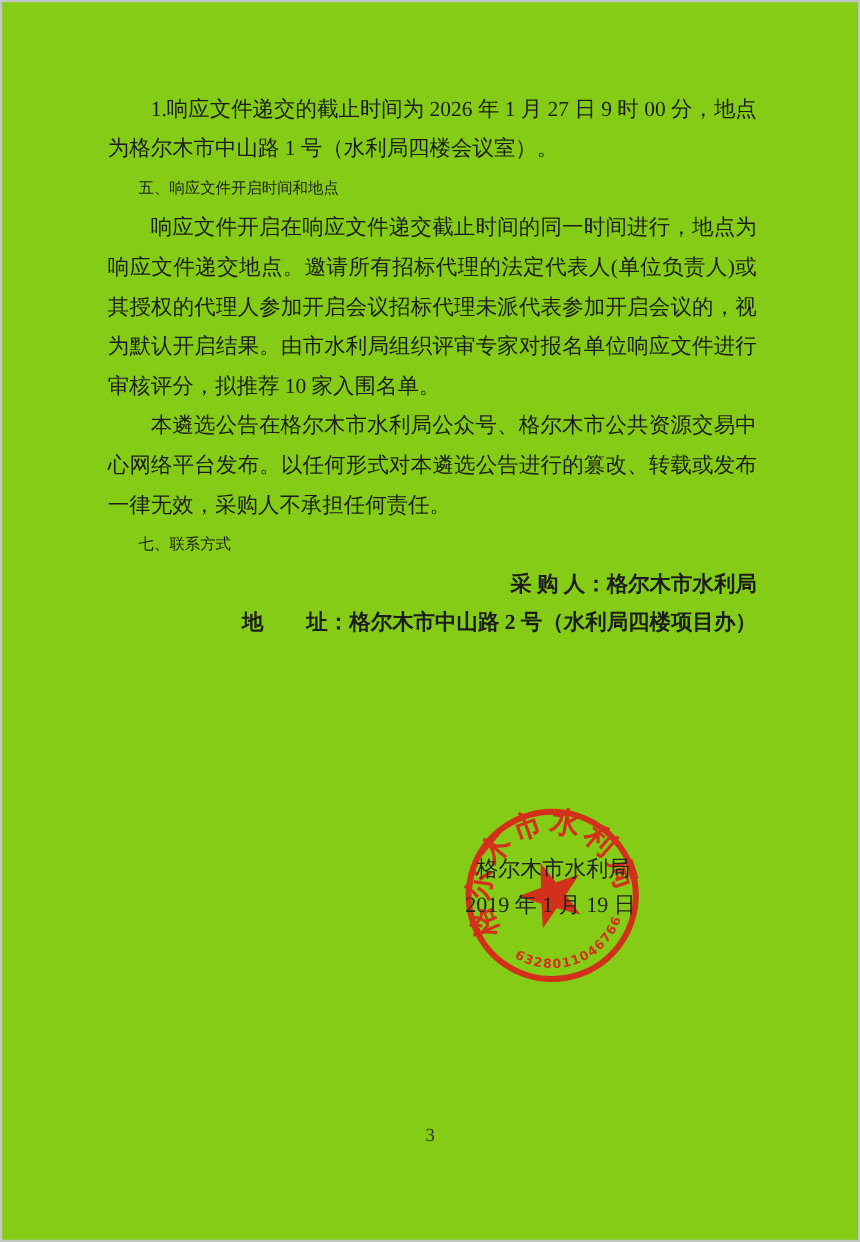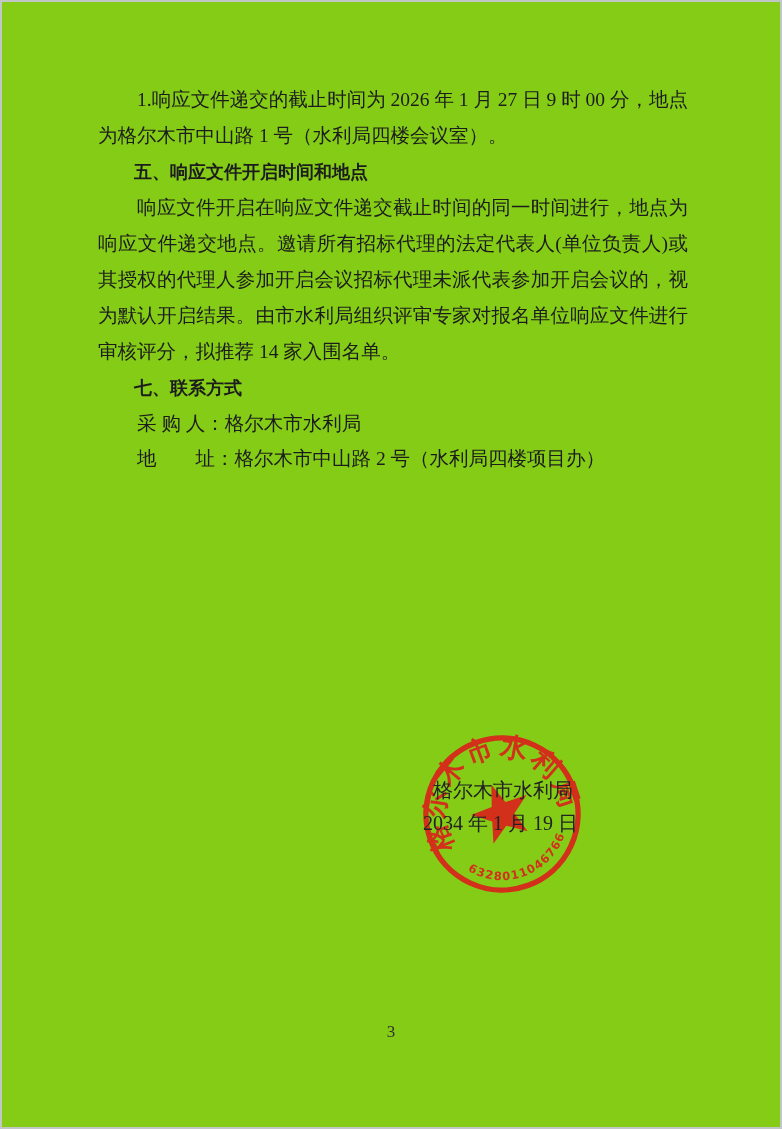--- a/index.html
+++ b/index.html
@@ -21,29 +21,30 @@
     line-height:36px;
   }
   .content p {
     margin:0;
     text-indent:2em;
     text-align:justify;
     text-justify:inter-character;
   }
   .content h3 {
     margin:0;
-    font-size:18px;
-    font-weight:bold;
+    font-size:14px;
+    font-weight:normal;
     text-indent:2em;
     line-height:36px;
   }
   .content p.contact {
-    text-align:left;
+    text-align:right;
     text-indent:2em;
     line-height:35px;
+    font-weight:bold;
   }
   .sig {
     position:absolute;
     left:421px; top:772px;
     font-size:20px;
     line-height:33px;
     color:#222;
     z-index:3;
     white-space:nowrap;
   }
@@ -74,29 +75,30 @@
   }
 </style>
 </head>
 <body>
 
 <div class="page">
 
   <div class="content">
     <p>1.响应文件递交的截止时间为 2026 年 1 月 27 日 9 时 00 分，地点为格尔木市中山路 1 号（水利局四楼会议室）。</p>
     <h3>五、响应文件开启时间和地点</h3>
-    <p>响应文件开启在响应文件递交截止时间的同一时间进行，地点为响应文件递交地点。邀请所有招标代理的法定代表人(单位负责人)或其授权的代理人参加开启会议招标代理未派代表参加开启会议的，视为默认开启结果。由市水利局组织评审专家对报名单位响应文件进行审核评分，拟推荐 14 家入围名单。</p>
+    <p>响应文件开启在响应文件递交截止时间的同一时间进行，地点为响应文件递交地点。邀请所有招标代理的法定代表人(单位负责人)或其授权的代理人参加开启会议招标代理未派代表参加开启会议的，视为默认开启结果。由市水利局组织评审专家对报名单位响应文件进行审核评分，拟推荐 10 家入围名单。</p>
+    <p>本遴选公告在格尔木市水利局公众号、格尔木市公共资源交易中心网络平台发布。以任何形式对本遴选公告进行的篡改、转载或发布一律无效，采购人不承担任何责任。</p>
     <h3>七、联系方式</h3>
     <p class="contact">采 购 人：格尔木市水利局</p>
     <p class="contact">地　　址：格尔木市中山路 2 号（水利局四楼项目办）</p>
   </div>
 
   <div class="sig">
     <div class="org">格尔木市水利局</div>
-    <div class="date">2034 年 1 月 19 日</div>
+    <div class="date">2019 年 1 月 19 日</div>
   </div>
 
   <svg class="stamp" width="170" height="170" viewBox="0 0 170 170" xmlns="http://www.w3.org/2000/svg">
     <defs>
       <path id="arcTop" d="M 30.5 104.8 A 58 58 0 1 1 139.5 104.8" fill="none"></path>
       <path id="arcBottom" d="M 27.8 118 A 66 66 0 0 0 142.2 118" fill="none"></path>
     </defs>
     <circle cx="85" cy="85" r="76" fill="none" stroke-width="5.5" stroke="#d9251c"></circle>
     <polygon points="85,54 92.3,75 114.5,75.4 96.8,88.8 103.2,110.1 85,97.4 66.8,110.1 73.2,88.8 55.5,75.4 77.7,75" fill="#d9251c"></polygon>
     <text class="ring-text" fill="#d9251c">

